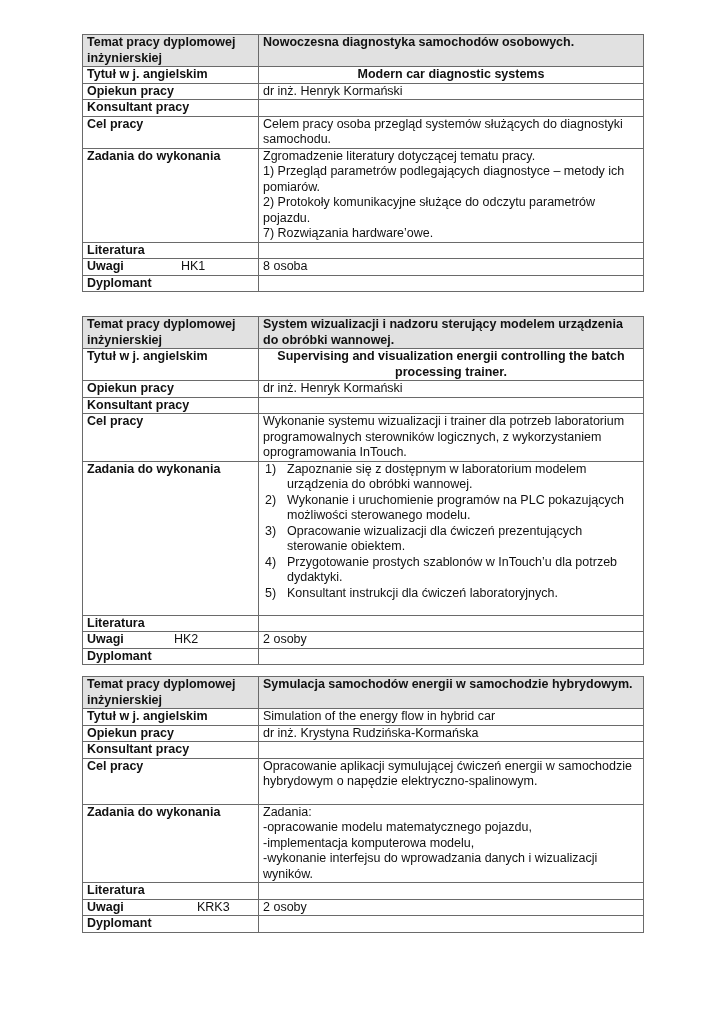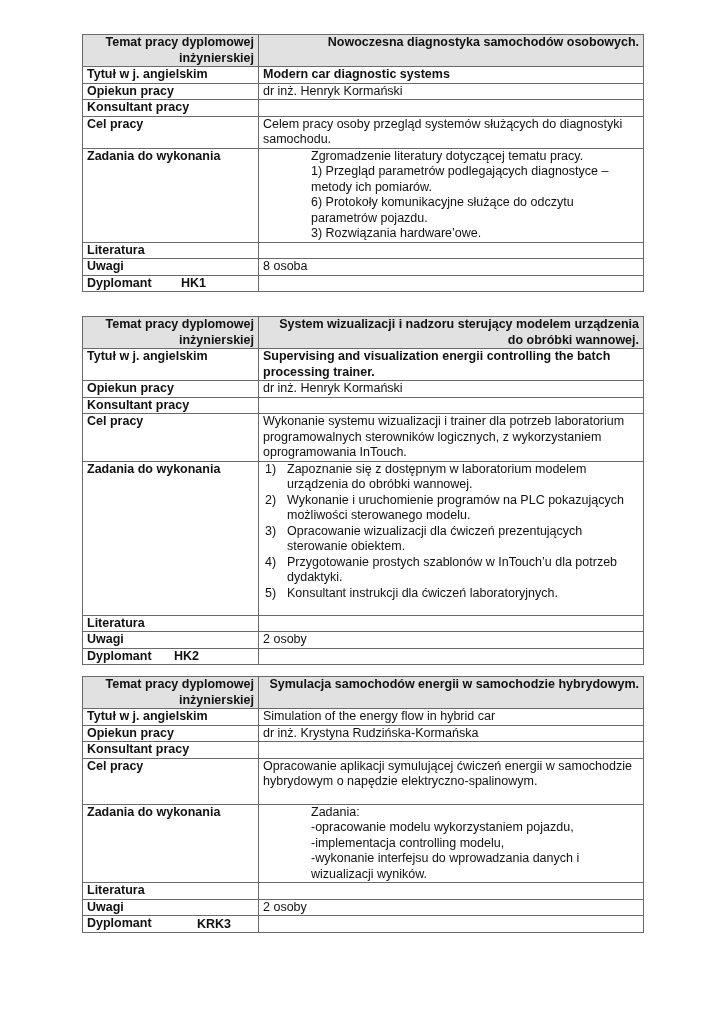--- a/index.html
+++ b/index.html
@@ -32,29 +32,28 @@
     table.thesis col.label { width: 176px; }
     table.thesis col.value { width: 385px; }
     td.lbl {
       font-weight: bold;
       position: relative;
     }
     tr.header td {
       background: #e1e1e1;
       font-weight: bold;
       padding-top: 0;
-      text-align: right;
-    }
-    td.bold-val { font-weight: bold; }
+    }
+    td.bold-val { font-weight: bold; text-align: center; }
     .code {
       position: absolute;
-      top: 17px;
-      font-weight: bold;
-    }
-    .line { display: block; margin-left: 48px; }
+      top: 0;
+      font-weight: normal;
+    }
+    .line { display: block; }
     ol.tasks {
       margin: 0;
       padding: 0;
       list-style: none;
     }
     ol.tasks li {
       position: relative;
       padding-left: 24px;
     }
     ol.tasks li .num {
@@ -86,29 +85,29 @@
   <tr style="height:16px">
     <td class="lbl">Opiekun pracy</td>
     <td>dr inż. Henryk Kormański</td>
   </tr>
   <tr style="height:16px">
     <td class="lbl">Konsultant pracy</td>
     <td></td>
   </tr>
   <tr style="height:32px">
     <td class="lbl">Cel pracy</td>
-    <td>Celem pracy osoby przegląd systemów służących do diagnostyki samochodu.</td>
+    <td>Celem pracy osoba przegląd systemów służących do diagnostyki samochodu.</td>
   </tr>
   <tr style="height:92px">
     <td class="lbl">Zadania do wykonania</td>
     <td>
       <span class="line">Zgromadzenie literatury dotyczącej tematu pracy.</span>
       <span class="line">1) Przegląd parametrów podlegających diagnostyce – metody ich pomiarów.</span>
-      <span class="line">6) Protokoły komunikacyjne służące do odczytu parametrów pojazdu.</span>
-      <span class="line">3) Rozwiązania hardware’owe.</span>
+      <span class="line">2) Protokoły komunikacyjne służące do odczytu parametrów pojazdu.</span>
+      <span class="line">7) Rozwiązania hardware’owe.</span>
     </td>
   </tr>
   <tr style="height:16px">
     <td class="lbl">Literatura</td>
     <td></td>
   </tr>
   <tr style="height:16px">
     <td class="lbl">
       <span>Uwagi</span>
       <span class="code" style="left:98px">HK1</span>
@@ -201,22 +200,22 @@
     <td></td>
   </tr>
   <tr style="height:46px">
     <td class="lbl">Cel pracy</td>
     <td>Opracowanie aplikacji symulującej ćwiczeń energii w samochodzie hybrydowym o napędzie elektryczno-spalinowym.</td>
   </tr>
   <tr style="height:78px">
     <td class="lbl">Zadania do wykonania</td>
     <td>
       <span class="line">Zadania:</span>
-      <span class="line">-opracowanie modelu wykorzystaniem pojazdu,</span>
-      <span class="line">-implementacja controlling modelu,</span>
+      <span class="line">-opracowanie modelu matematycznego pojazdu,</span>
+      <span class="line">-implementacja komputerowa modelu,</span>
       <span class="line">-wykonanie interfejsu do wprowadzania danych i wizualizacji wyników.</span>
     </td>
   </tr>
   <tr style="height:16px">
     <td class="lbl">Literatura</td>
     <td></td>
   </tr>
   <tr style="height:16px">
     <td class="lbl">
       <span>Uwagi</span>

